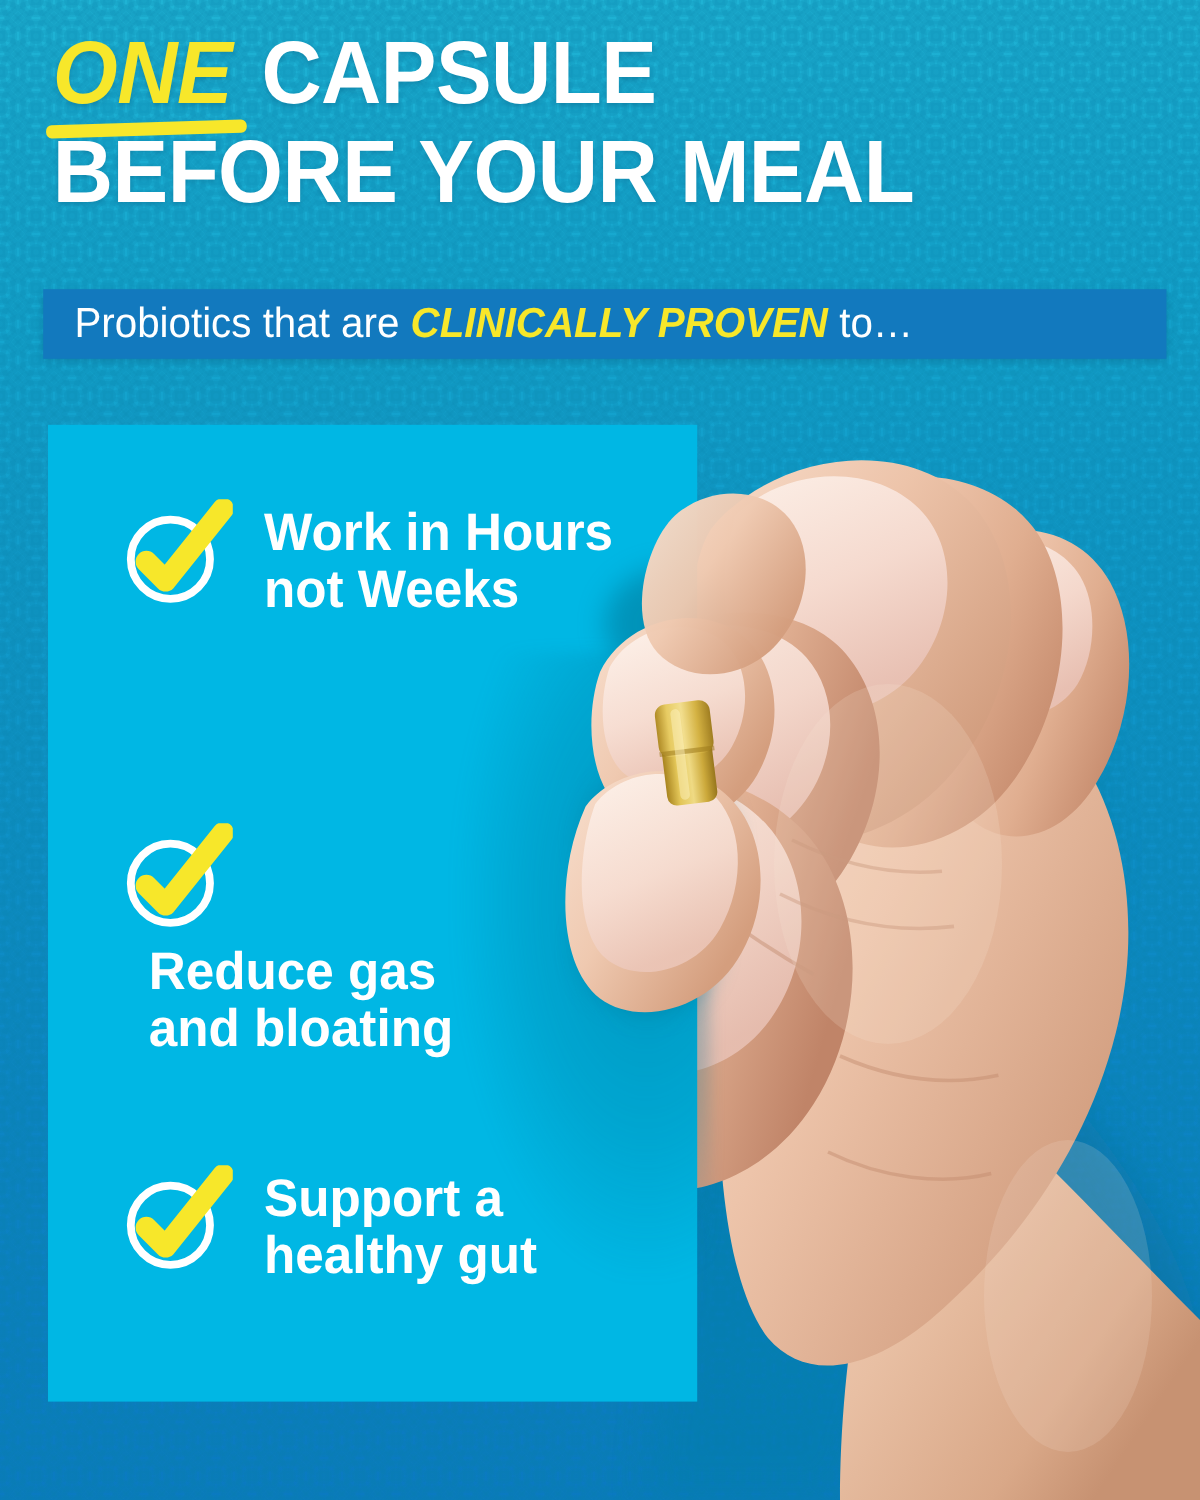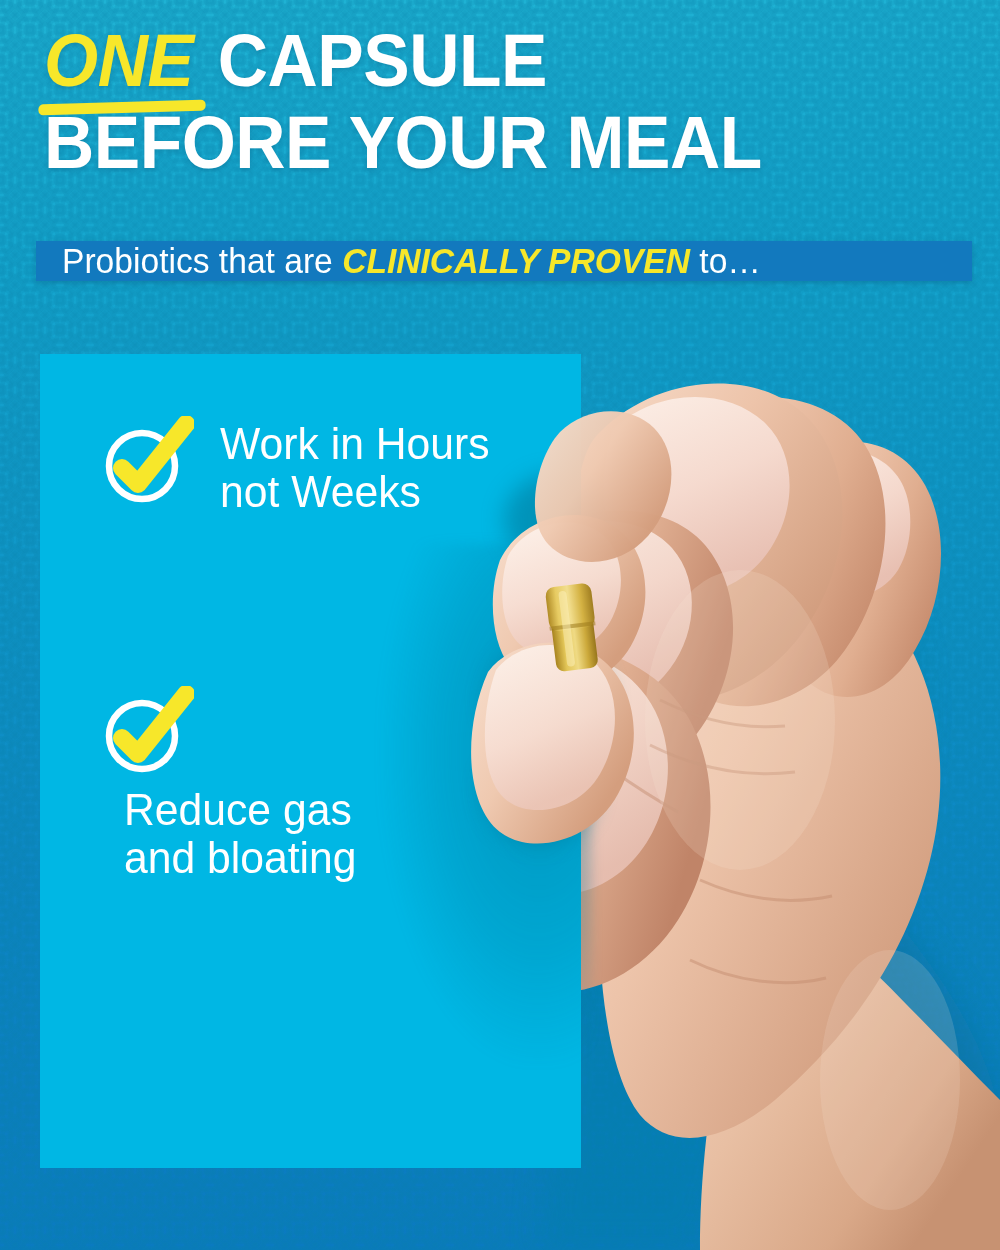--- a/index.html
+++ b/index.html
@@ -46,21 +46,21 @@
     left:-6px;bottom:-17px;
     width:108%;height:11px;
     background:#F7E72A;
     border-radius:5px;
     transform:rotate(-1.6deg);
   }
 
   
   .subbanner{
     position:absolute;left:36px;top:241px;
-    width:936px;height:40px;
+    width:936px;height:58px;
     background:#1279BE;
     display:flex;align-items:center;
     box-shadow:0 2px 6px rgba(0,40,70,.2);
   }
   .subbanner .txt{
     margin-left:26px;
     font-size:35px;
     color:#ffffff;
     white-space:nowrap;
     transform:scaleX(.96);
@@ -86,20 +86,21 @@
     width:210px;height:520px;
     background:radial-gradient(ellipse at 75% 40%, rgba(0,105,140,.42) 0%, rgba(0,110,145,.22) 45%, rgba(0,110,145,0) 72%);
     filter:blur(6px);
     pointer-events:none;
   }
 
   .benefit{
     position:absolute;
     display:flex;align-items:flex-start;
     left:58px;
+    font-weight:bold;
   }
   .benefit.b1{top:62px;}
   .benefit.b2{top:332px;flex-direction:column;}
   .benefit.b3{top:617px;}
 
   .check-wrap{
     position:relative;
     width:96px;height:92px;
     flex:0 0 96px;
   }
@@ -276,20 +277,30 @@
       <div class="check-wrap">
         <svg width="96" height="92" viewBox="0 0 96 92">
           <circle cx="44" cy="50" r="33" fill="none" stroke="#FFFFFF" stroke-width="6.5"></circle>
           <path d="M24 52 L40 68 L88 8" fill="none" stroke="#F7E72A" stroke-width="18" stroke-linecap="round" stroke-linejoin="round"></path>
         </svg>
       </div>
       <div class="benefit-text">Reduce gas
 and bloating</div>
     </div>
 
+    <div class="benefit b3">
+      <div class="check-wrap">
+        <svg width="96" height="92" viewBox="0 0 96 92">
+          <circle cx="44" cy="50" r="33" fill="none" stroke="#FFFFFF" stroke-width="6.5"></circle>
+          <path d="M24 52 L40 68 L88 8" fill="none" stroke="#F7E72A" stroke-width="18" stroke-linecap="round" stroke-linejoin="round"></path>
+        </svg>
+      </div>
+      <div class="benefit-text">Support a
+healthy gut</div>
+    </div>
   </div>
 
   <svg class="hand-layer" width="1000" height="1250" viewBox="0 0 1000 1250">
     <defs>
       <linearGradient id="skinD" x1="0" y1="0" x2="0.9" y2="0.7">
         <stop offset="0%" stop-color="#F8DFCE"></stop>
         <stop offset="50%" stop-color="#EFC9B0"></stop>
         <stop offset="100%" stop-color="#D49E7E"></stop>
       </linearGradient>
       <linearGradient id="nailG2" x1="0" y1="0" x2="0.3" y2="1">

